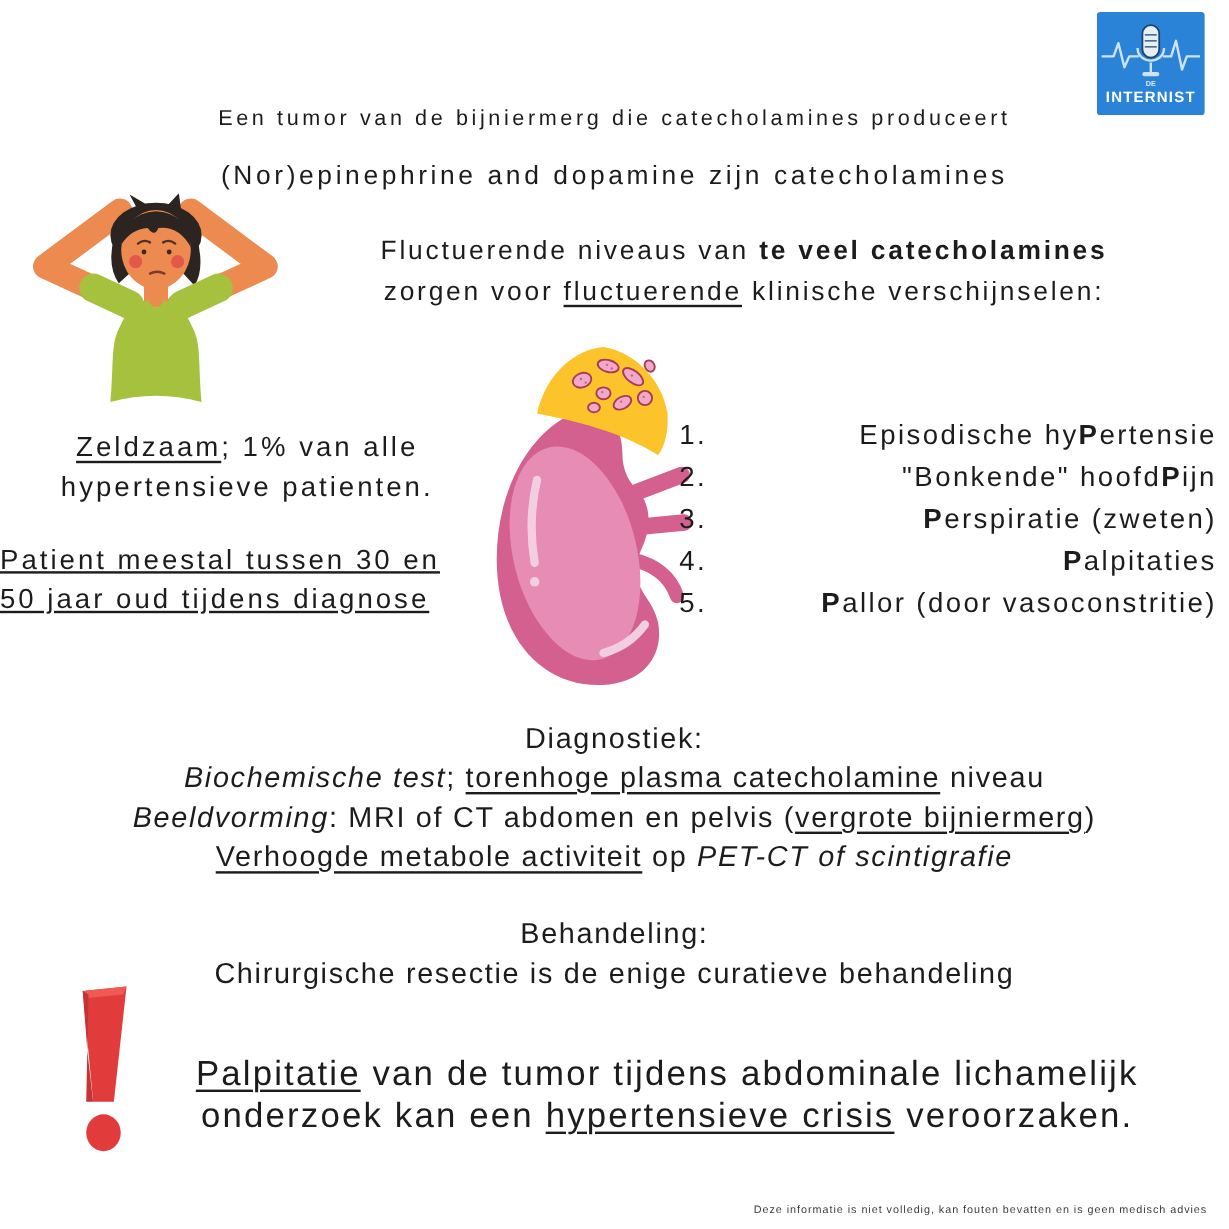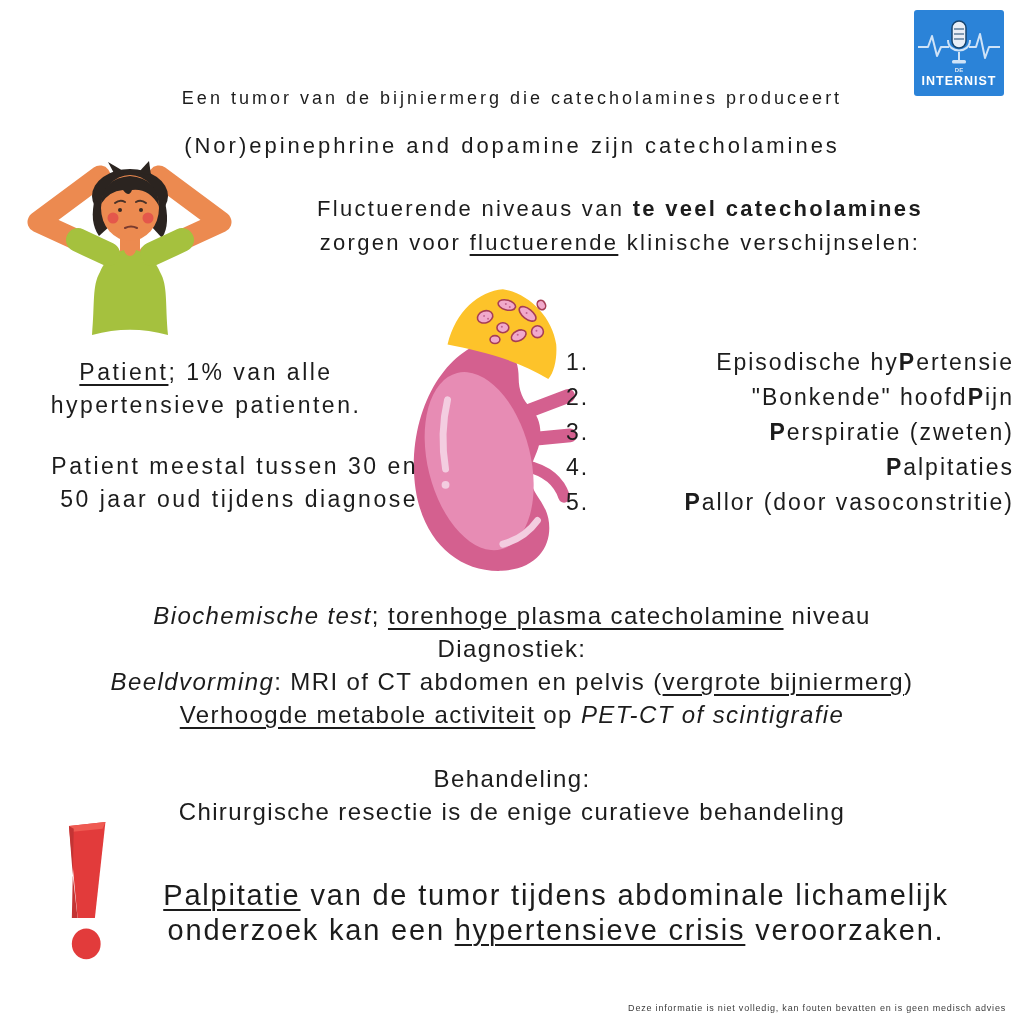--- a/index.html
+++ b/index.html
@@ -12,22 +12,22 @@
   .sub1{position:absolute;top:88px;left:0;right:0;text-align:center;
         font-size:18px;letter-spacing:3px;}
   .sub2{position:absolute;top:133px;left:0;right:0;text-align:center;
         font-size:22px;letter-spacing:3px;}
 
   .fluct{position:absolute;top:192px;left:250px;width:740px;text-align:center;
          font-size:22px;letter-spacing:2.3px;line-height:34px;}
 
   .rare{position:absolute;top:356px;left:0;width:412px;text-align:center;
         font-size:23px;letter-spacing:2.5px;line-height:33px;}
-  .age{position:absolute;top:450px;left:0;width:418px;text-align:right;
-       font-size:23px;letter-spacing:2.5px;line-height:33px;}
+  .age{position:absolute;top:450px;left:0;width:418px;text-align:left;
+       font-size:23px;letter-spacing:2.5px;line-height:33px;text-decoration:underline;}
 
   .symptoms{position:absolute;top:345px;left:566px;width:448px;
             font-size:23px;letter-spacing:2px;}
   .symptom-row{display:flex;align-items:baseline;height:35px;line-height:35px;}
   .symptom-num{flex:none;width:46px;text-align:left;}
   .symptom-text{flex:1;text-align:right;}
 
   .diagnostics{position:absolute;top:599px;left:0;right:0;text-align:center;
                font-size:24px;letter-spacing:1.4px;line-height:33px;}
   .treatment{position:absolute;top:762px;left:0;right:0;text-align:center;
@@ -135,21 +135,21 @@
           <circle cx="103" cy="24" r="1"></circle>
         <circle cx="120" cy="30" r="1"></circle>
           <circle cx="111" cy="52" r="1"></circle>
         <circle cx="130" cy="48" r="1"></circle>
           <circle cx="95" cy="44" r="1"></circle>
       </g>
     </svg>
   </div>
 
   <div class="rare">
-    <div><span class="u">Patient</span><span>; 1% van alle</span></div>
+    <div><span class="u">Zeldzaam</span><span>; 1% van alle</span></div>
     <div>hypertensieve patienten.</div>
   </div>
   <div class="age">
     <div>Patient meestal tussen 30 en</div>
     <div>50 jaar oud tijdens diagnose</div>
   </div>
 
   <div class="symptoms">
     <div class="symptom-row">
       <span class="symptom-num">1.</span>
@@ -167,22 +167,22 @@
       <span class="symptom-num">4.</span>
       <span class="symptom-text"><span></span><b>P</b><span>alpitaties</span></span>
     </div>
     <div class="symptom-row">
       <span class="symptom-num">5.</span>
       <span class="symptom-text"><span></span><b>P</b><span>allor (door vasoconstritie)</span></span>
     </div>
   </div>
 
   <div class="diagnostics">
+    <div>Diagnostiek:</div>
     <div><span class="it">Biochemische test</span><span>; </span><span class="u">torenhoge plasma catecholamine</span><span> niveau</span></div>
-    <div>Diagnostiek:</div>
     <div><span class="it">Beeldvorming</span><span>: MRI of CT abdomen en pelvis (</span><span class="u">vergrote bijniermerg</span><span>)</span></div>
     <div><span class="u">Verhoogde metabole activiteit</span><span> op </span><span class="it">PET-CT of scintigrafie</span></div>
   </div>
 
   <div class="treatment">
     <div>Behandeling:</div>
     <div>Chirurgische resectie is de enige curatieve behandeling</div>
   </div>
 
   <div class="alert">

